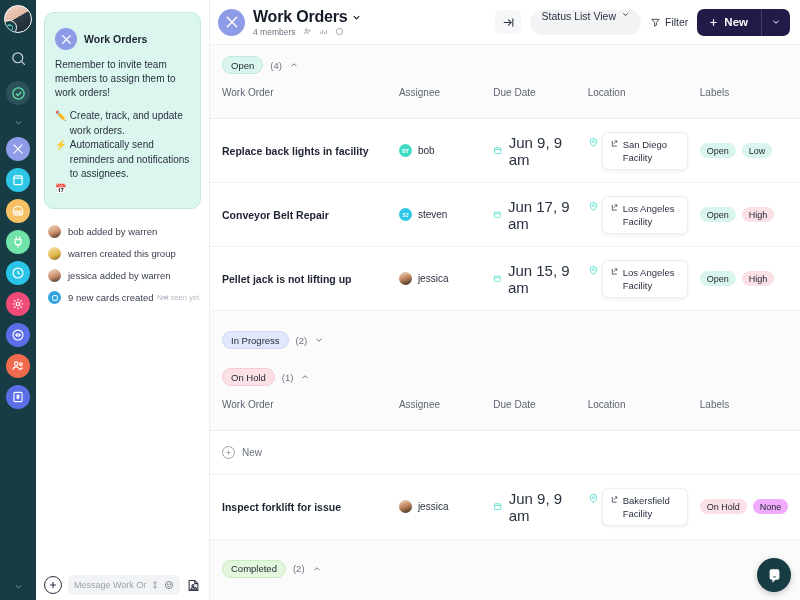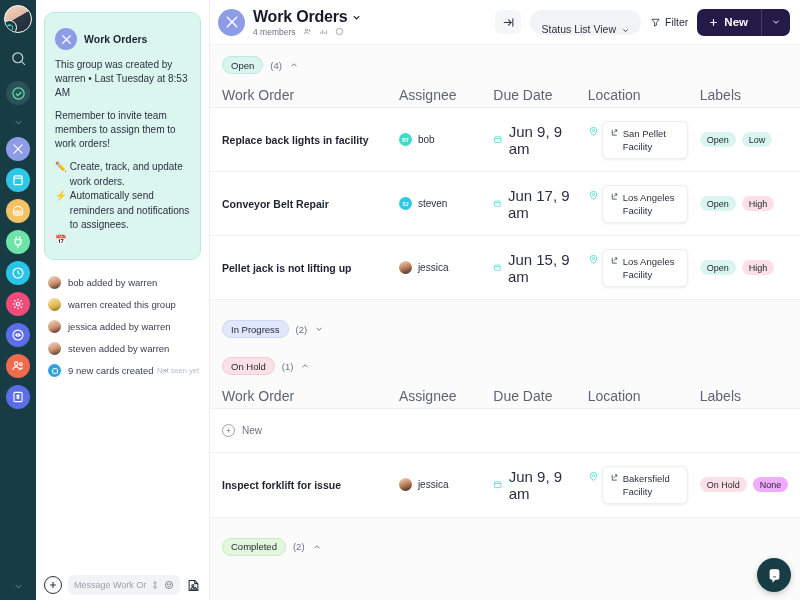--- a/index.html
+++ b/index.html
@@ -104,21 +104,21 @@
   .tb-ic svg{width:16px;height:16px}
   .tb-titles{display:flex;flex-direction:column;gap:1px}
   .tb-title{display:flex;align-items:center;gap:4px;font-size:16px;font-weight:700;color:#151b26;letter-spacing:-.2px}
   .tb-title svg{width:11px;height:11px;margin-top:2px}
   .tb-sub{display:flex;align-items:center;gap:7px;font-size:8.5px;color:#6b7280}
   .tb-sub svg{width:9px;height:9px;opacity:.8}
   .tb-right{margin-left:auto;display:flex;align-items:center;gap:9px}
   .collapse-btn{width:26px;height:24px;border-radius:6px;background:#f5f6f7;display:flex;align-items:center;justify-content:center}
   .collapse-btn svg{width:13px;height:13px}
   .view-pill{
-    height:25px;background:#f2f3f5;border-radius:13px;display:flex;align-items:flex-end;gap:5px;
+    height:25px;background:#f2f3f5;border-radius:13px;display:flex;align-items:flex-start;gap:5px;
     padding:0 11px;font-size:10.5px;color:#2a3140;font-weight:400;
   }
   .view-pill svg{width:9px;height:9px}
   .filter-btn{display:flex;align-items:center;gap:4px;font-size:10.5px;color:#2a3140}
   .filter-btn svg{width:11px;height:11px}
   .new-group{display:flex;align-items:center;background:#231a47;border-radius:7px;height:27px;overflow:hidden}
   .new-main{display:flex;align-items:center;gap:5px;padding:0 13px 0 11px;color:#fff;font-size:11.5px;font-weight:700;height:100%}
   .new-main svg{width:11px;height:11px}
   .new-div{width:1px;height:100%;background:#473f63}
   .new-caret{padding:0 9px;display:flex;align-items:center;height:100%}
@@ -131,22 +131,22 @@
   .sec-count{font-size:9.5px;color:#6b7280}
   .sec-chev{width:10px;height:10px;opacity:.65}
 
   table.wo{width:100%;border-collapse:collapse;table-layout:fixed;background:#fff}
   table.wo col.c1{width:31%}
   table.wo col.c2{width:16%}
   table.wo col.c3{width:16%}
   table.wo col.c4{width:19%}
   table.wo col.c5{width:18%}
   table.wo th{
-    text-align:left;font-size:14px;font-weight:400;color:#5e6573;
-    padding:5px 6px 4px;background:#fbfbfc;border-bottom:1px solid #eceef1;
+    text-align:left;font-size:10px;font-weight:400;color:#5e6573;
+    padding:5px 6px 20px;background:#fbfbfc;border-bottom:1px solid #eceef1;
   }
   table.wo th:first-child{padding-left:12px}
   table.wo td{padding:0 6px;border-bottom:1px solid #f0f1f3;vertical-align:middle;height:64px;background:#fff}
   table.wo td:first-child{padding-left:12px}
   .wo-title{font-size:10.5px;font-weight:700;color:#1c2331;line-height:14px}
   .assignee{display:flex;align-items:center;gap:6px}
   .av{width:13px;height:13px;border-radius:50%;flex:0 0 13px;display:flex;align-items:center;justify-content:center;
       font-size:5px;font-weight:700;color:#fff;letter-spacing:-.2px}
   .av.photo{background:linear-gradient(160deg,#f6dcc9,#bb8059 50%,#31231c)}
   .assignee span.nm{font-size:10px;color:#2a3140}
@@ -278,21 +278,20 @@
 
       <div class="intro-card">
         <div class="intro-head">
           <div class="intro-ic">
             <svg viewBox="0 0 24 24" fill="none" stroke="#fff" stroke-width="2.2" stroke-linecap="round">
                 <path d="M5 5l6.5 6.5M19 5l-6 6M5 19l6-6M19 19l-6.5-6.5"></path>
               </svg>
           </div>
           <div class="intro-title">Work Orders</div>
         </div>
-        <div class="intro-p">This group was created by warren • Last Tuesday at 8:53 AM</div>
         <div class="intro-p">Remember to invite team members to assign them to work orders!</div>
         <div class="intro-list">
           <div>
               <span class="em">✏️</span>
               <span>Create, track, and update work orders.</span>
             </div>
           <div>
               <span class="em">⚡</span>
               <span>Automatically send reminders and notifications to assignees.</span>
             </div>
@@ -307,24 +306,20 @@
           <div class="act-av"></div>
           <div class="act-text">bob added by warren</div>
         </div>
         <div class="act-row">
           <div class="act-av warren"></div>
           <div class="act-text">warren created this group</div>
         </div>
         <div class="act-row">
           <div class="act-av"></div>
           <div class="act-text">jessica added by warren</div>
-        </div>
-        <div class="act-row">
-          <div class="act-av"></div>
-          <div class="act-text">steven added by warren</div>
         </div>
         <div class="act-row">
           <div class="act-av cards">
             <svg viewBox="0 0 24 24" fill="none" stroke="#fff" stroke-width="3">
                 <rect x="5" y="5" width="14" height="14" rx="2"></rect>
               </svg>
           </div>
           <div class="act-text">9 new cards created</div>
           <svg class="act-chev" viewBox="0 0 24 24" fill="none" stroke="#3a4150" stroke-width="2.4">
               <path d="M6 9l6 6 6-6"></path>
@@ -480,21 +475,21 @@
                 <div class="loc">
               <svg class="pin" viewBox="0 0 24 24" fill="none" stroke="#3ddbc8" stroke-width="1.8">
                     <path d="M12 21s7-6.3 7-11a7 7 0 10-14 0c0 4.7 7 11 7 11z"></path>
                     <circle cx="12" cy="10" r="2.3"></circle>
                   </svg>
               <div class="loc-card">
                 <svg viewBox="0 0 24 24" fill="none" stroke="#2a3140" stroke-width="2">
                       <path d="M6 5v14h12"></path>
                       <path d="M10 13l8-8M13 5h5v5"></path>
                     </svg>
-                <span>San Pellet Facility</span>
+                <span>San Diego Facility</span>
               </div>
                 </div>
               </td>
             <td>
                 <div class="labels">
               <span class="lbl" style="background:#d9f5ee">Open</span>
               <span class="lbl" style="background:#d9f5ee">Low</span>
                 </div>
               </td>
           </tr>

